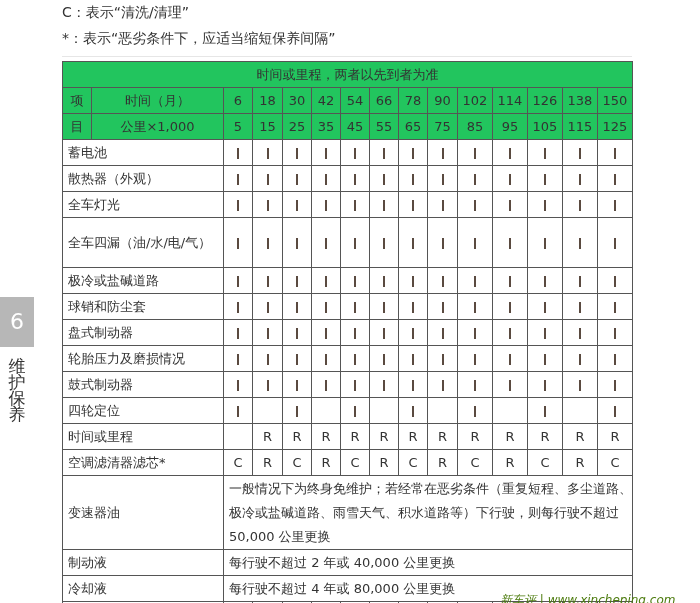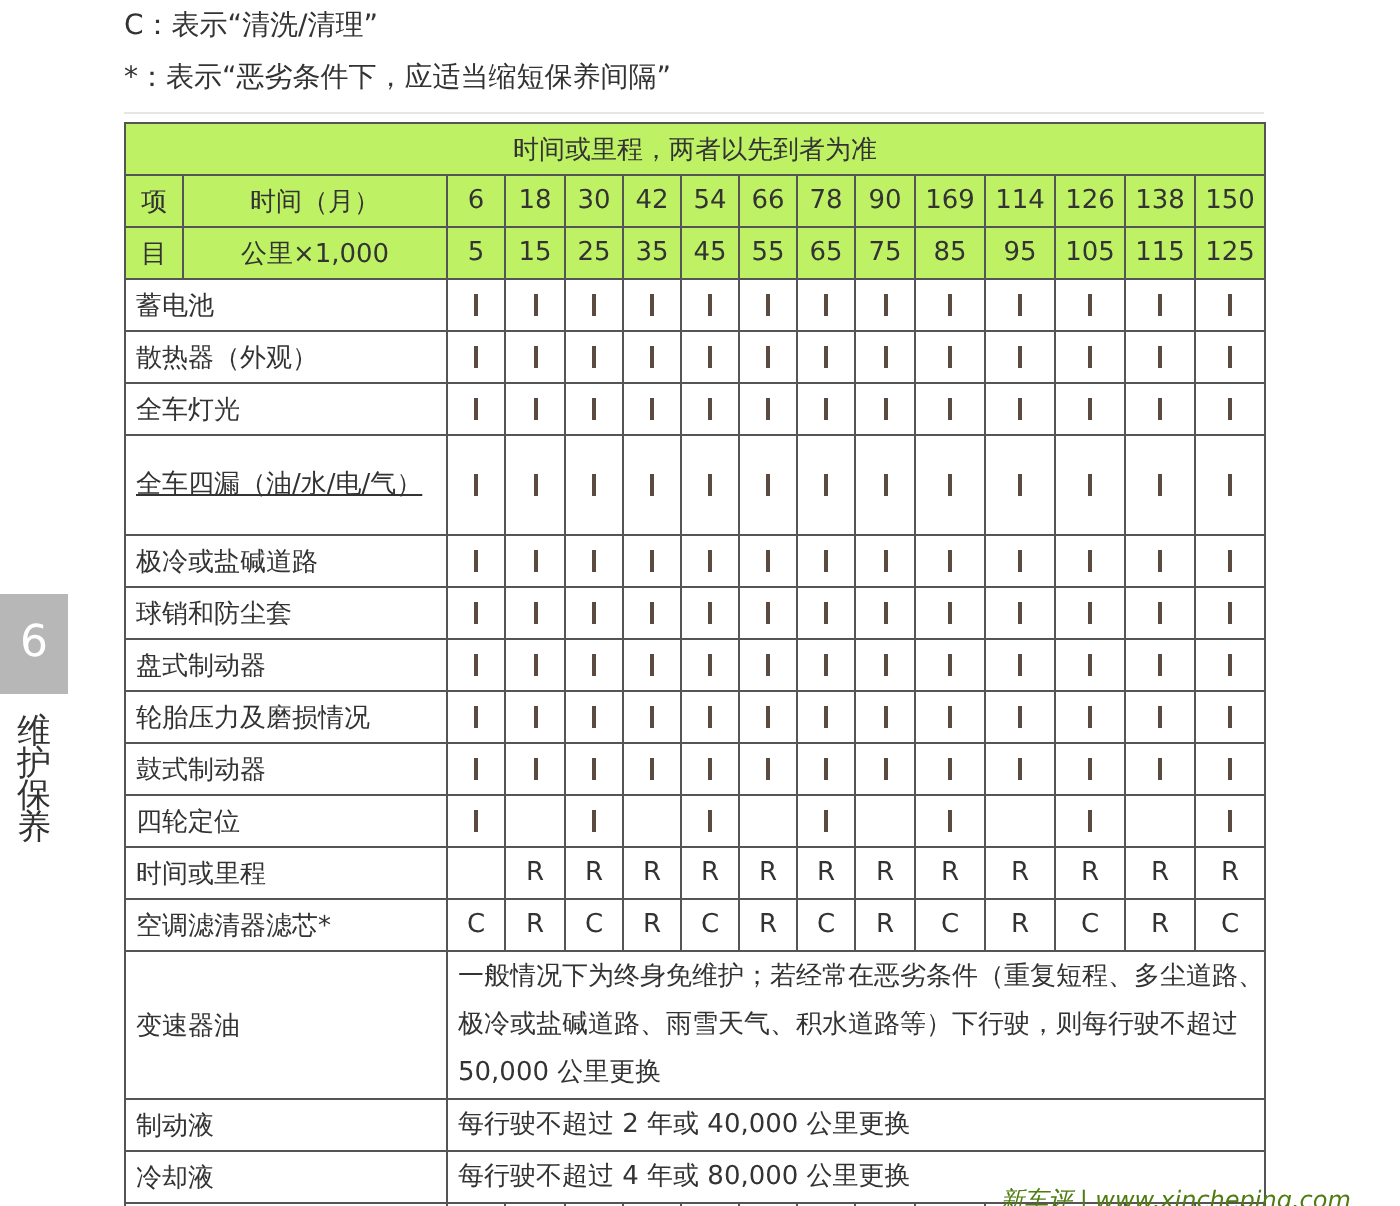--- a/index.html
+++ b/index.html
@@ -7,21 +7,21 @@
          font-family:"DejaVu Sans", sans-serif; color:#333333; }
   .legend-line { position:absolute; left:62px; font-size:14px; color:#333; white-space:nowrap; }
   #legend-c { top:4px; }
   #legend-star { top:30px; }
   .topline { position:absolute; left:62px; top:56px; width:570px; height:1px; background:#e6e6e6; }
 
   table.sched { position:absolute; left:62px; top:61px; border-collapse:collapse;
                 table-layout:fixed; font-size:13px; color:#333; }
   table.sched td { border:1px solid #555; padding:0; text-align:center; vertical-align:middle;
                    white-space:nowrap; overflow:hidden; }
-  table.sched tr.hdr td { background:#bef264; }
+  table.sched tr.hdr td { background:#22c55e; }
   table.sched td.item-label { text-align:left; padding-left:5px; }
   table.sched td.item-label.wrap { white-space:normal; line-height:25px; }
   table.sched td.note { text-align:left; padding-left:5px; white-space:normal; line-height:24px; }
   .mark-i { display:inline-block; width:2px; height:11px; background:#5a4a40; vertical-align:middle; }
   .mark-txt { font-size:13px; color:#333; }
 
   .side-tab { position:absolute; left:0; top:297px; width:34px; height:50px; background:#b7b7b7;
               color:#ffffff; font-size:22px; text-align:center; line-height:50px; }
   .side-label { position:absolute; left:8px; top:358px; width:18px; font-size:17px; color:#333;
                 line-height:16px; text-align:center; }
@@ -63,21 +63,21 @@
       <td>项</td>
       <td>时间（月）</td>
     <td>6</td>
         <td>18</td>
         <td>30</td>
         <td>42</td>
         <td>54</td>
         <td>66</td>
         <td>78</td>
         <td>90</td>
-        <td>169</td>
+        <td>102</td>
         <td>114</td>
         <td>126</td>
         <td>138</td>
         <td>150</td>
       </tr>
     <tr class="hdr" style="height:26px" id="row-km">
       <td>目</td>
       <td>公里×1,000</td>
     <td>5</td>
         <td>15</td>
@@ -135,21 +135,21 @@
         <td><span class="mark-i"></span></td>
         <td><span class="mark-i"></span></td>
         <td><span class="mark-i"></span></td>
         <td><span class="mark-i"></span></td>
         <td><span class="mark-i"></span></td>
         <td><span class="mark-i"></span></td>
         <td><span class="mark-i"></span></td>
         <td><span class="mark-i"></span></td>
       </tr>
       <tr style="height: 50px;">
-        <td colspan="2" class="item-label wrap" style="width: 155px; text-decoration: underline;">全车四漏（油/水/电/气）</td>
+        <td colspan="2" class="item-label wrap" style="width: 155px;">全车四漏（油/水/电/气）</td>
         <td><span class="mark-i"></span></td>
         <td><span class="mark-i"></span></td>
         <td><span class="mark-i"></span></td>
         <td><span class="mark-i"></span></td>
         <td><span class="mark-i"></span></td>
         <td><span class="mark-i"></span></td>
         <td><span class="mark-i"></span></td>
         <td><span class="mark-i"></span></td>
         <td><span class="mark-i"></span></td>
         <td><span class="mark-i"></span></td>

